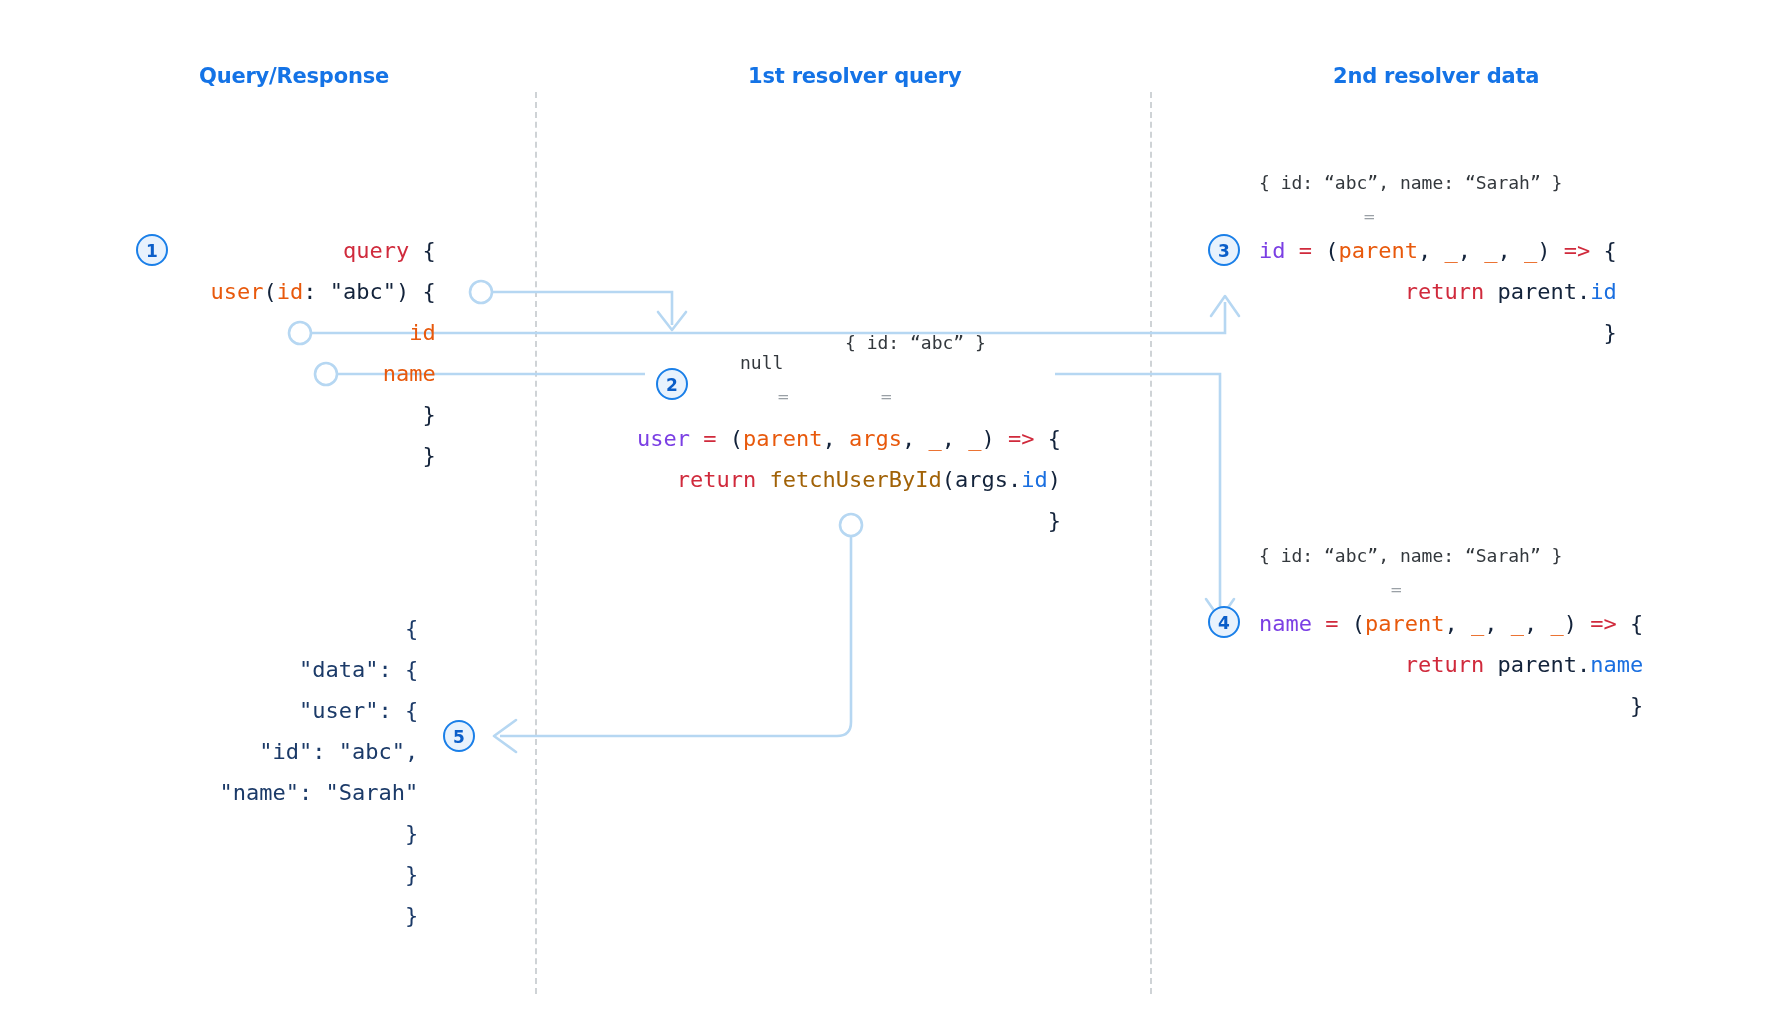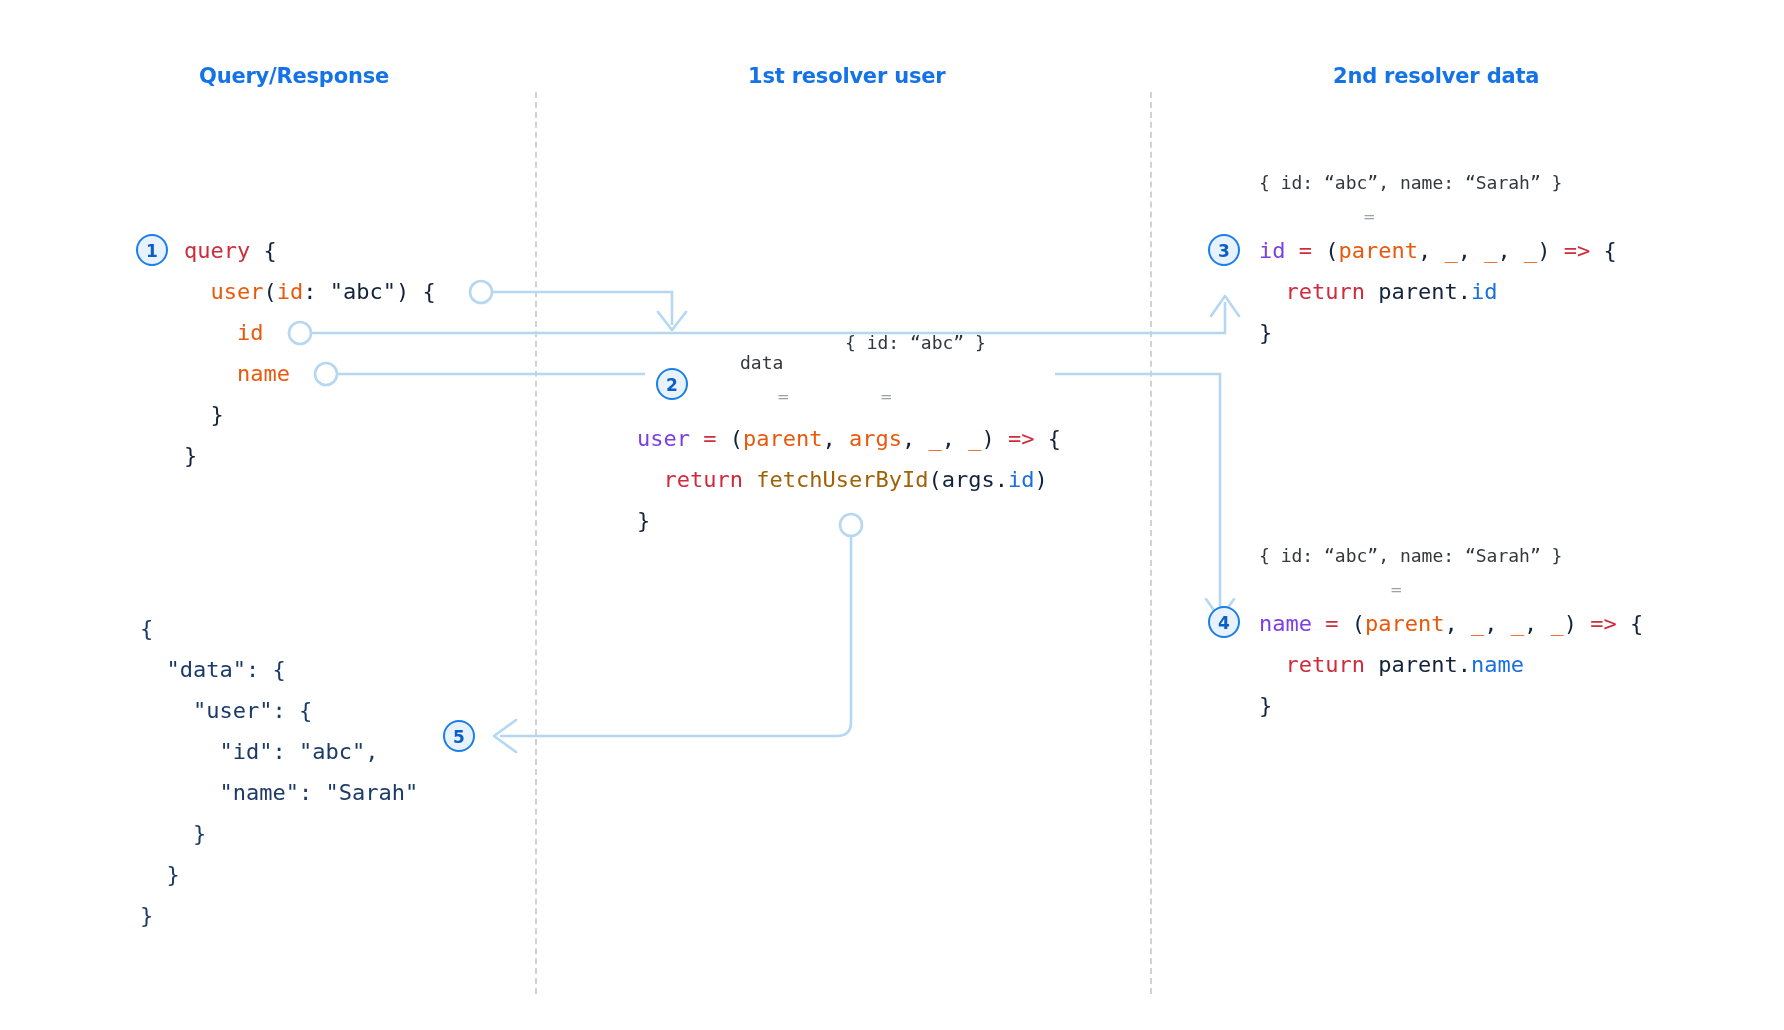--- a/index.html
+++ b/index.html
@@ -51,20 +51,21 @@
   }
 
   
   .code {
     position: absolute;
     font-family: "DejaVu Sans Mono", monospace;
     font-size: 22px;
     line-height: 41px;
     white-space: pre;
     color: #13233b;
+    text-align: right;
   }
   .code .ln { display: block; height: 41px; }
 
   
   .t-key    { color: #d02a3c; }  
   .t-field  { color: #e8590c; }  
   .t-arg    { color: #e8590c; }  
   .t-str    { color: #13233b; }  
   .t-punct  { color: #13233b; }  
   .t-res    { color: #7b3fe4; }  
@@ -108,21 +109,21 @@
     color: #33383d;
     white-space: pre;
   }
 </style>
 </head>
 <body>
 
 <div id="stage">
 
   <div class="col-header" id="hdr-query">Query/Response</div>
-  <div class="col-header" id="hdr-first">1st resolver user</div>
+  <div class="col-header" id="hdr-first">1st resolver query</div>
   <div class="col-header" id="hdr-second">2nd resolver data</div>
 
   <div class="divider" id="divider-1"></div>
   <div class="divider" id="divider-2"></div>
 
   <svg id="connectors" viewBox="0 0 1784 1030">
     <defs>
       <style>
         .cl { stroke:#b6d7f2; stroke-width:2.6; fill:none; }
         .ca { stroke:#b6d7f2; stroke-width:2.6; fill:none; stroke-linecap:round; stroke-linejoin:round; }
@@ -152,21 +153,21 @@
   <div class="badge" style="left:136px; top:234px;">1</div>
   <div class="badge" style="left:656px; top:368px;">2</div>
   <div class="badge" style="left:1208px; top:234px;">3</div>
   <div class="badge" style="left:1208px; top:606px;">4</div>
   <div class="badge" style="left:443px; top:720px;">5</div>
 
   <div class="code" id="query-block" style="left:184px; top:230px;"><span class="ln"><span class="t-key">query</span><span class="t-punct"> {</span></span><span class="ln"><span class="t-plain">  </span><span class="t-field">user</span><span class="t-punct">(</span><span class="t-field">id</span><span class="t-punct">: </span><span class="t-str">"abc"</span><span class="t-punct">) {</span></span><span class="ln"><span class="t-plain">    </span><span class="t-field">id</span></span><span class="ln"><span class="t-plain">    </span><span class="t-field">name</span></span><span class="ln"><span class="t-punct">  }</span></span><span class="ln"><span class="t-punct">}</span></span></div>
 
   <div class="code" id="response-block" style="left:140px; top:608px;"><span class="ln t-json">{</span><span class="ln t-json">  "data": {</span><span class="ln t-json">    "user": {</span><span class="ln t-json">      "id": "abc",</span><span class="ln t-json">      "name": "Sarah"</span><span class="ln t-json">    }</span><span class="ln t-json">  }</span><span class="ln t-json">}</span></div>
 
-  <div class="vlabel" style="left:740px; top:352px;">data</div>
+  <div class="vlabel" style="left:740px; top:352px;">null</div>
   <div class="eqmark" style="left:777px; top:388px;">=</div>
 
   <div class="vlabel" style="left:845px; top:332px;">{ id: “abc” }</div>
   <div class="eqmark" style="left:880px; top:388px;">=</div>
 
   <div class="code" id="resolver1-block" style="left:637px; top:418px;"><span class="ln"><span class="t-res">user</span><span class="t-op"> = </span><span class="t-punct">(</span><span class="t-arg">parent</span><span class="t-punct">, </span><span class="t-arg">args</span><span class="t-punct">, </span><span class="t-arg">_</span><span class="t-punct">, </span><span class="t-arg">_</span><span class="t-punct">)</span><span class="t-op"> =&gt; </span><span class="t-punct">{</span></span><span class="ln"><span class="t-plain">  </span><span class="t-key">return</span><span class="t-plain"> </span><span class="t-fn">fetchUserById</span><span class="t-punct">(</span><span class="t-plain">args</span><span class="t-punct">.</span><span class="t-prop">id</span><span class="t-punct">)</span></span><span class="ln"><span class="t-punct">}</span></span></div>
 
   <div class="vlabel" style="left:1259px; top:172px;">{ id: “abc”, name: “Sarah” }</div>
   <div class="eqmark" style="left:1363px; top:208px;">=</div>
 

